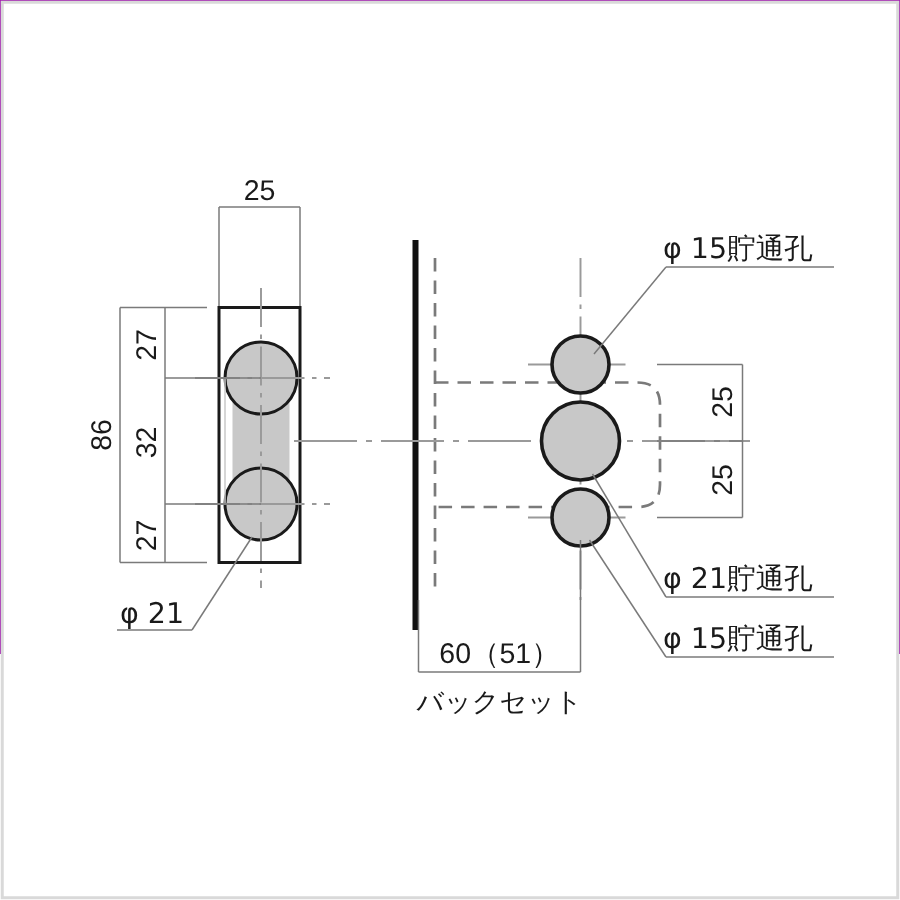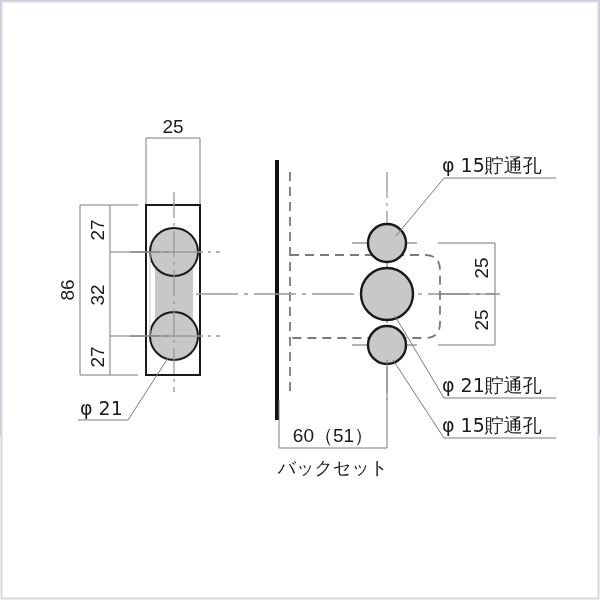--- a/index.html
+++ b/index.html
@@ -10,21 +10,21 @@
   body {
     width: 600px;
     height: 600px;
     font-family: "Liberation Sans", sans-serif;
     overflow: hidden;
   }
   #drawing-root {
     position: relative;
     width: 600px;
     height: 436px;
-    background: #c4b5fd;
+    background: #a21caf;
     box-sizing: border-box;
   }
   svg#cad {
     display: block;
     width: 600px;
     height: 600px;
   }
   .dim-text {
     font-family: "Liberation Sans", sans-serif;
     font-size: 19px;

